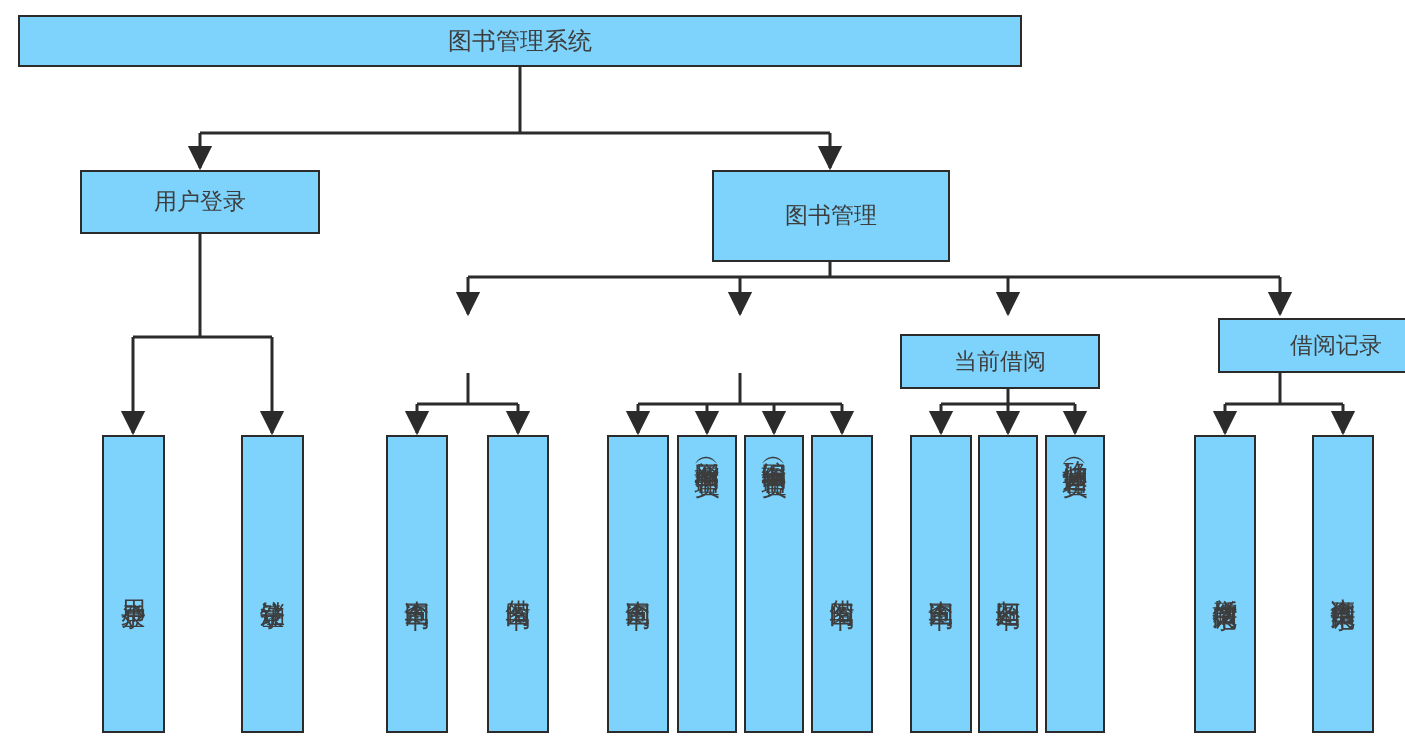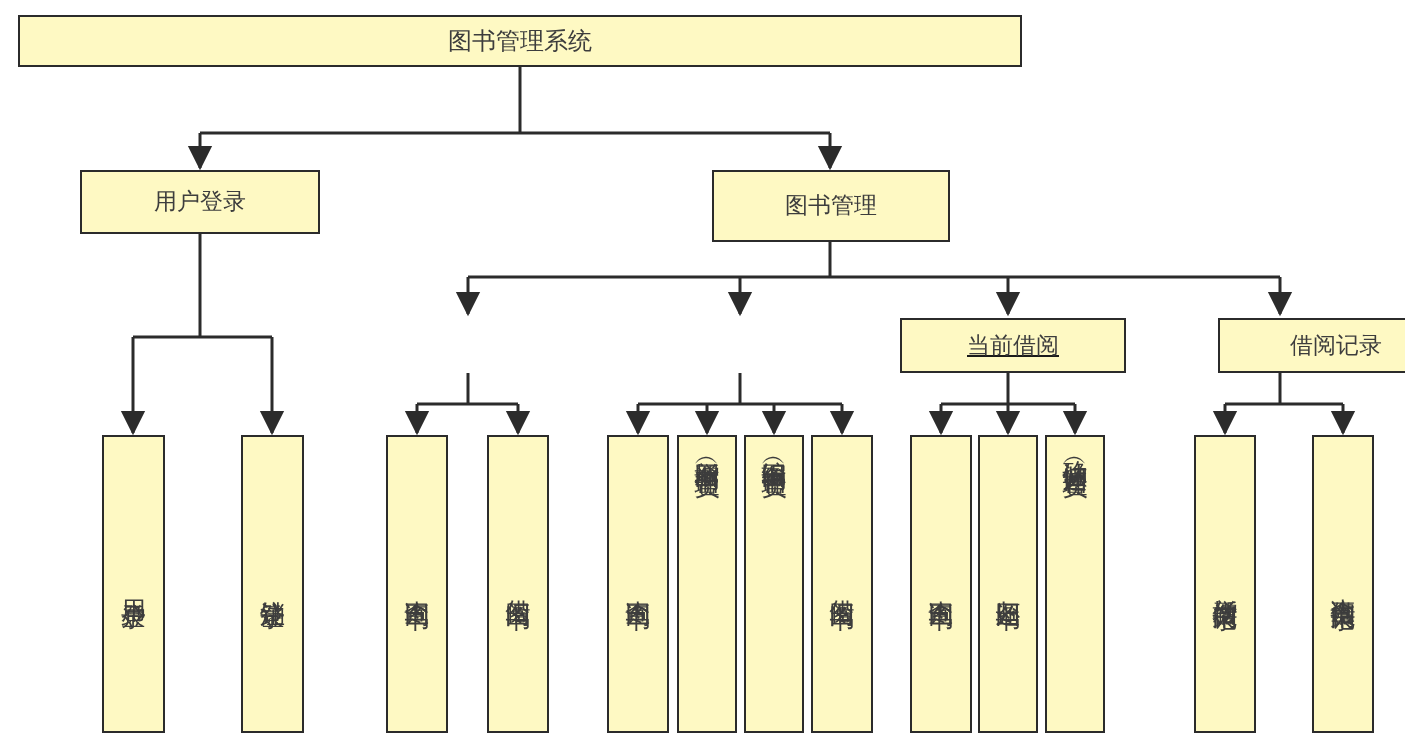--- a/index.html
+++ b/index.html
@@ -28,21 +28,21 @@
     position: absolute;
     left: 0; top: 0;
     width: 1405px;
     height: 747px;
     pointer-events: none;
   }
 
   .node {
     position: absolute;
     box-sizing: border-box;
-    background: #fef9c3;
+    background: #7dd3fc;
     border: 2.5px solid #2b2b2b;
     display: flex;
     align-items: center;
     justify-content: center;
   }
 
   .node-label {
     color: #3d3d3d;
     text-align: center;
     line-height: 1.18;
@@ -146,27 +146,27 @@
   </svg>
 
   <div class="node horiz root" style="left:18px; top:15px; width:1004px; height:52px;">
     <span class="node-label">图书管理系统</span>
   </div>
 
   <div class="node horiz" style="left:80px; top:170px; width:240px; height:64px;">
     <span class="node-label">用户登录</span>
   </div>
 
-  <div class="node horiz" style="left:712px; top:170px; width:238px; height:72px;">
+  <div class="node horiz" style="left:712px; top:170px; width:238px; height:92px;">
     <span class="node-label">图书管理</span>
   </div>
 
 
 
-  <div class="node horiz" style="left:900px; top:318px; width:226px; height:55px;text-decoration:underline;">
+  <div class="node horiz" style="left:900px; top:334px; width:200px; height:55px;">
     <span class="node-label">当前借阅</span>
   </div>
 
   <div class="node horiz" style="left:1218px; top:318px; width:236px; height:55px;">
     <span class="node-label">借阅记录</span>
   </div>
 
   <div class="node vert centered" style="left:102px; top:435px; width:63px; height:298px;">
     <span class="node-label">用户登录</span>
   </div>

